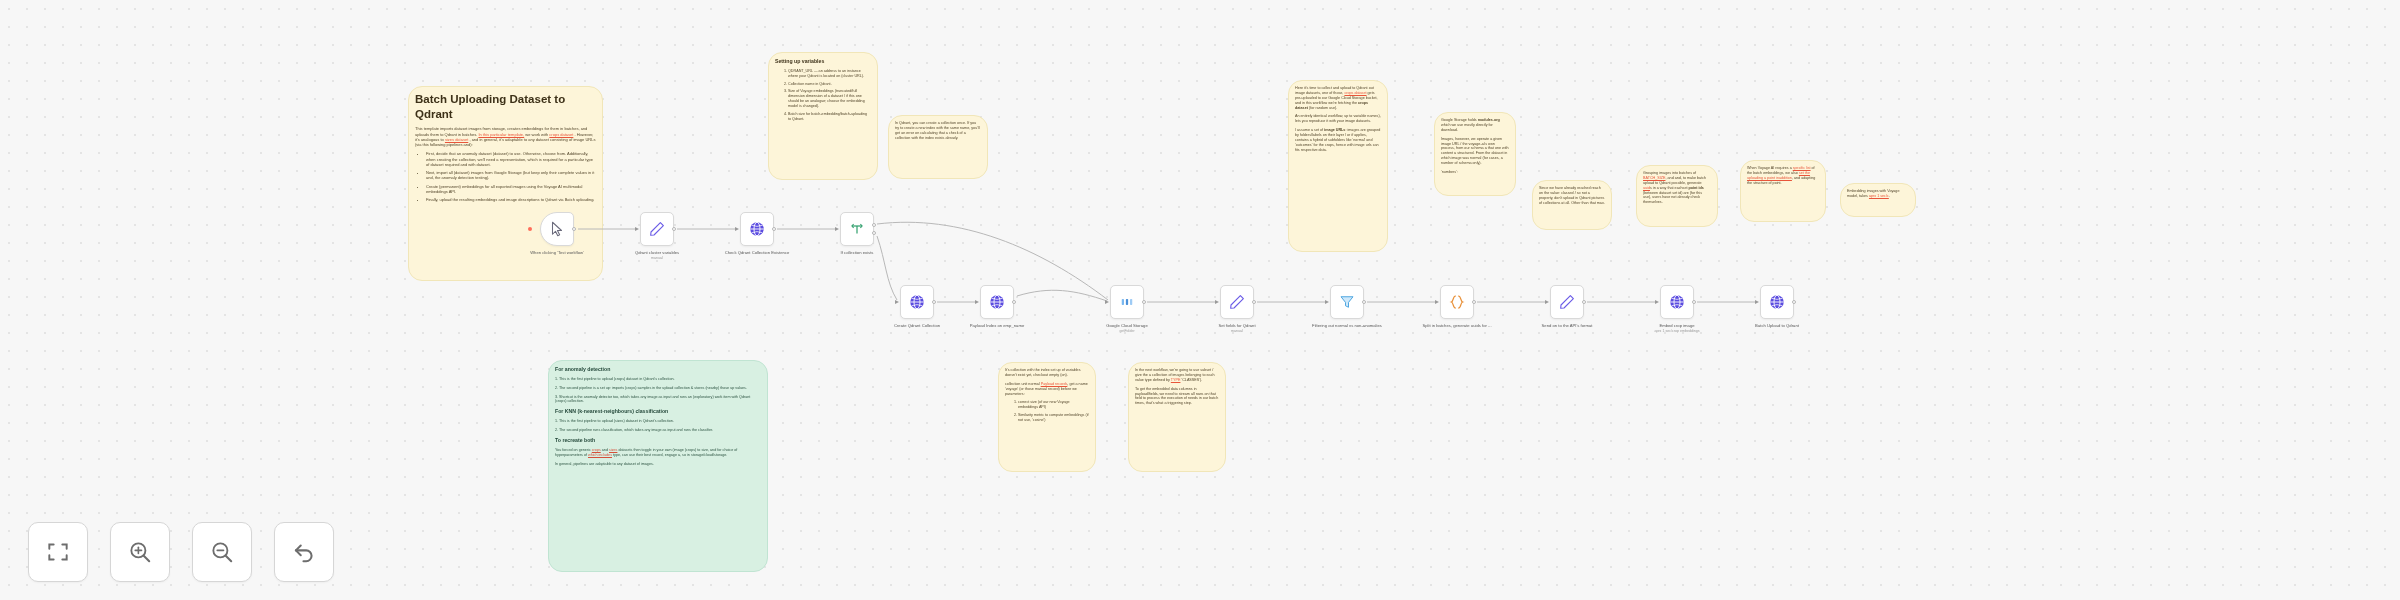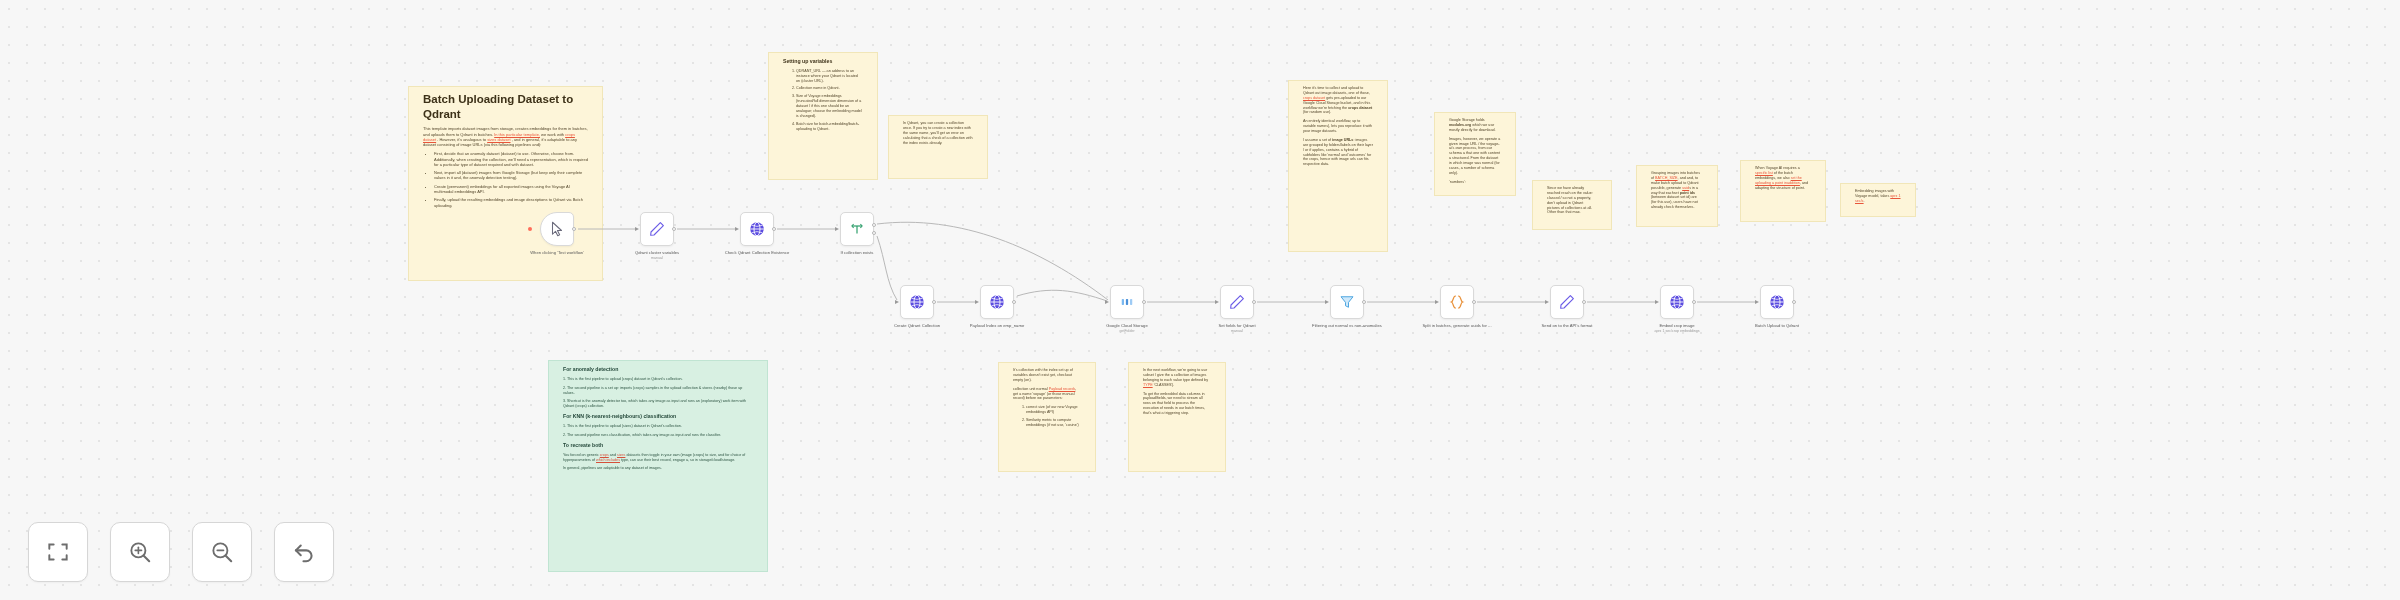--- a/index.html
+++ b/index.html
@@ -15,22 +15,22 @@
     background-color: #f7f7f7;
     background-image: radial-gradient(circle, #e4e4e4 1px, transparent 1px);
     background-size: 18px 18px;
   }
 
   
   .sticky {
     position: absolute;
     background: #fdf5d9;
     border: 1px solid #f1e6b8;
-    border-radius: 0;
-    padding: 5px 14px;
+    border-radius: 14px;
+    padding: 5px 6px;
     color: #52452a;
     line-height: 1.32;
     overflow: hidden;
   }
   .sticky.green { background: #d8f0e2; border-color: #c0e4d2; color: #2e5543; }
   .sticky h3 {
     margin: 0 0 4px 0;
     font-weight: 700;
     color: #3d3118;
   }

